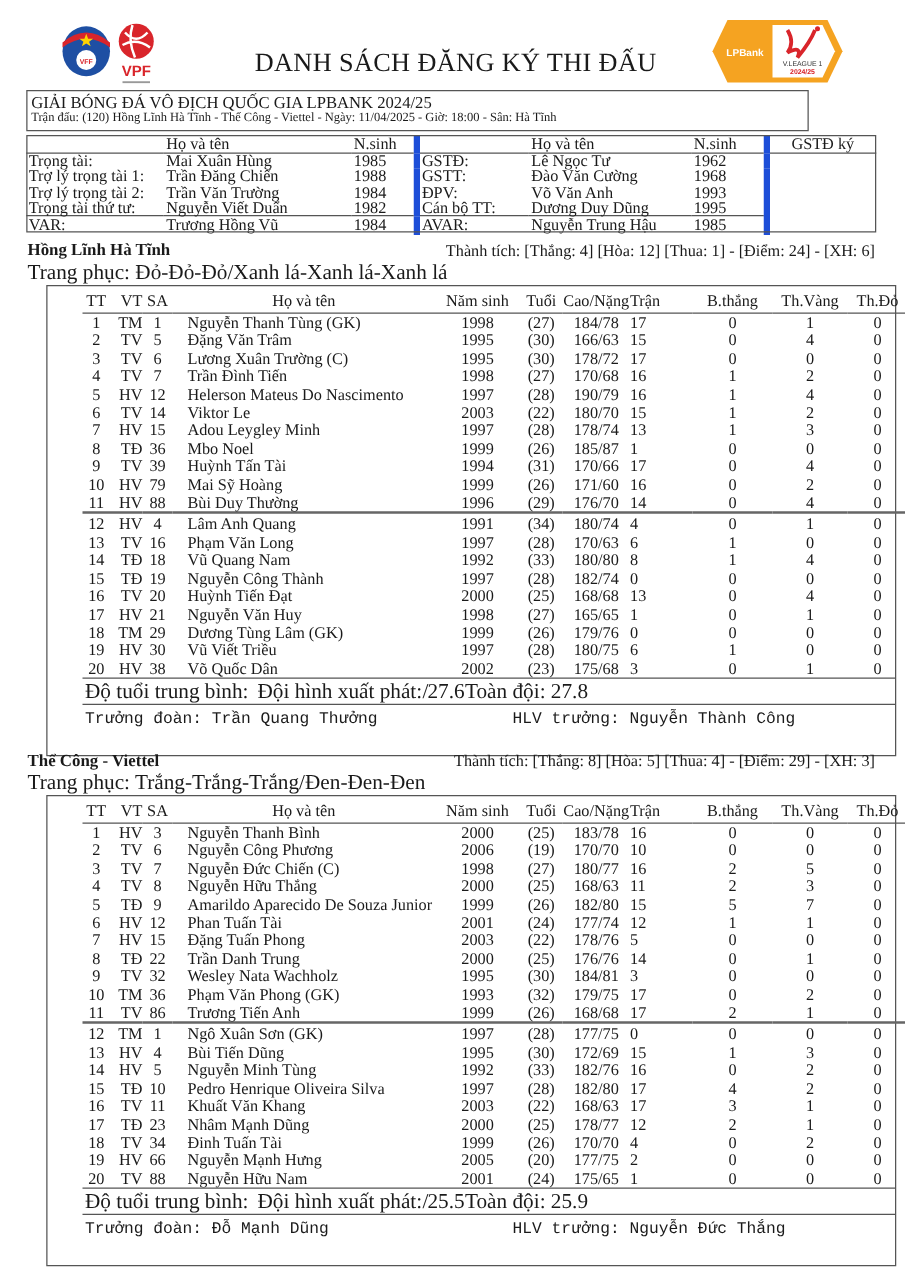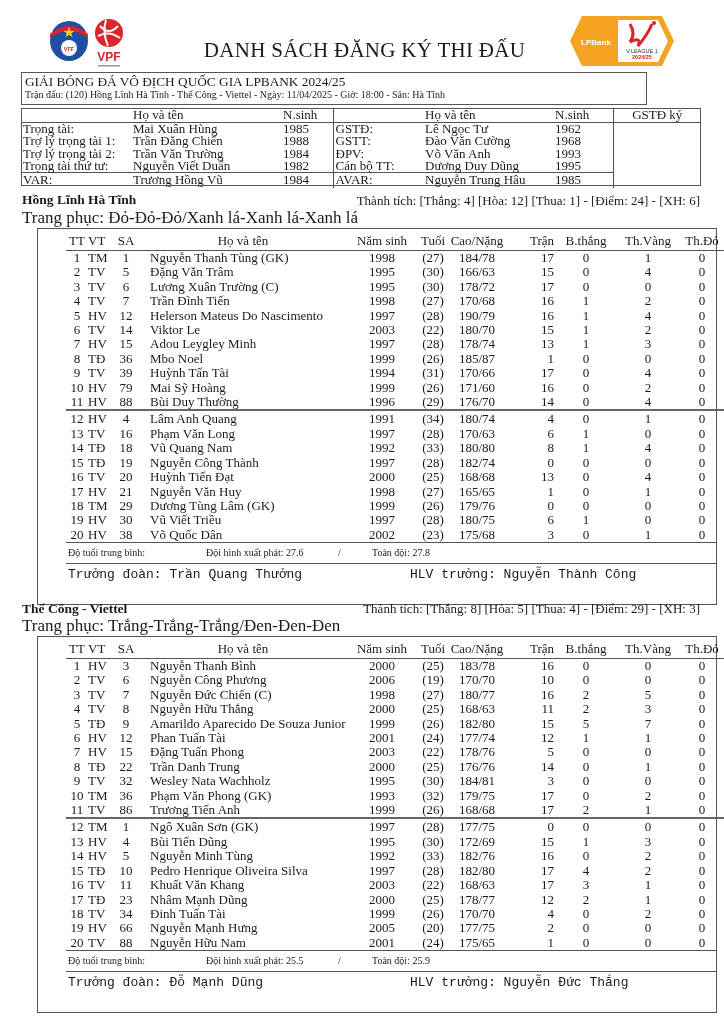--- a/index.html
+++ b/index.html
@@ -16,49 +16,49 @@
   
   .match-box { left:21px; top:72px; width:626px; height:33px; border:1px solid #555; box-sizing:border-box; }
   .match-line1 { left:3px; top:1px; font-size:13.3px; white-space:nowrap; }
   .match-line2 { left:3px; top:16px; font-size:10px; white-space:nowrap; }
 
   
   .off-table { left:21px; top:108px; width:680px; border-collapse:collapse; font-size:13px; table-layout:fixed; }
   .off-table td { padding:0 2px; line-height:12.3px; height:12px; vertical-align:top; white-space:nowrap; }
   .off-table .hd td { border-bottom:1px solid #555; text-align:left; line-height:14px; height:14px; }
   .off-table .sep td { border-top:1px solid #555; line-height:14px; height:15px; }
-  .off-table .vborder { border-left:1px solid #1d4ed8; }
+  .off-table .vborder { border-left:5px solid #1d4ed8; }
   .off-box { left:21px; top:108px; width:680px; height:78px; border:1px solid #555; box-sizing:border-box; pointer-events:none; }
 
   
   .team-name { font-weight:bold; font-size:13.5px; left:22px; white-space:nowrap; }
   .team-kit { font-size:17px; left:22px; white-space:nowrap; }
   .team-record { font-size:13px; right:24px; white-space:nowrap; text-align:right; }
 
   
   .pl-box { left:37px; width:680px; border:1px solid #555; box-sizing:border-box;padding-left:28px; }
   table.pl { border-collapse:collapse; width:100%; table-layout:fixed; font-size:13px; }
   table.pl td, table.pl th { padding:0; line-height:14.4px; height:14.4px; white-space:nowrap; font-weight:normal; }
   table.pl th { border-bottom:1px solid #555; height:19px; line-height:19px; padding-top:2px; }
   table.pl tr.starter-end td { border-bottom:2px solid #666; }
   table.pl tr.first-sub td { padding-top:1px; }
   .c-tt { width:22px; text-align:center; }
-  .c-vt { width:26px; text-align:left; }
+  .c-vt { width:26px; text-align:right; }
   .c-sa { width:24px; text-align:center;margin-left:24px; }
   .c-name { width:210px; text-align:left; padding-left:12px !important; }
   th.c-name { text-align:center; padding-left:0 !important; }
   .c-ns { width:68px; text-align:center; }
   .c-age { width:34px; text-align:center; }
   .c-hw { width:54px; text-align:center; }
-  .c-tr { width:50px; text-align:right; }
+  .c-tr { width:50px; text-align:left; }
   .c-bt { width:64px; text-align:center; }
   .c-tv { width:60px; text-align:center; }
   .c-td { width:48px; text-align:center; }
 
-  .avg-row { border-top:1px solid #555; font-size:10px; height:20px; line-height:20px; padding-left:2px; position:relative; white-space:nowrap; }
+  .avg-row { border-top:1px solid #555; font-size:17px; height:20px; line-height:20px; padding-left:2px; position:relative; white-space:nowrap; }
   .avg-row span { position:absolute; top:0; }
   .staff-row { border-top:1px solid #555; font-size:13px; height:40px; position:relative; white-space:nowrap;font-family:Liberation Mono, monospace; }
   .staff-row span { position:absolute; top:3px; }
 </style>
 </head>
 <body>
 
 <div class="abs logo-vff">
   <svg width="42" height="42" viewBox="0 0 42 42">
     <ellipse cx="21" cy="21" rx="19" ry="20" fill="#1e4fa3"></ellipse>

